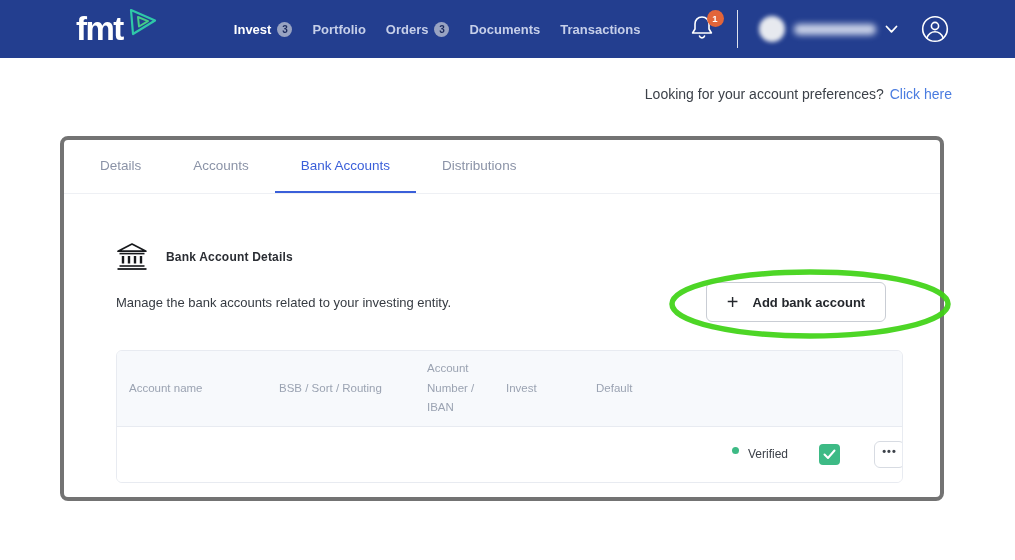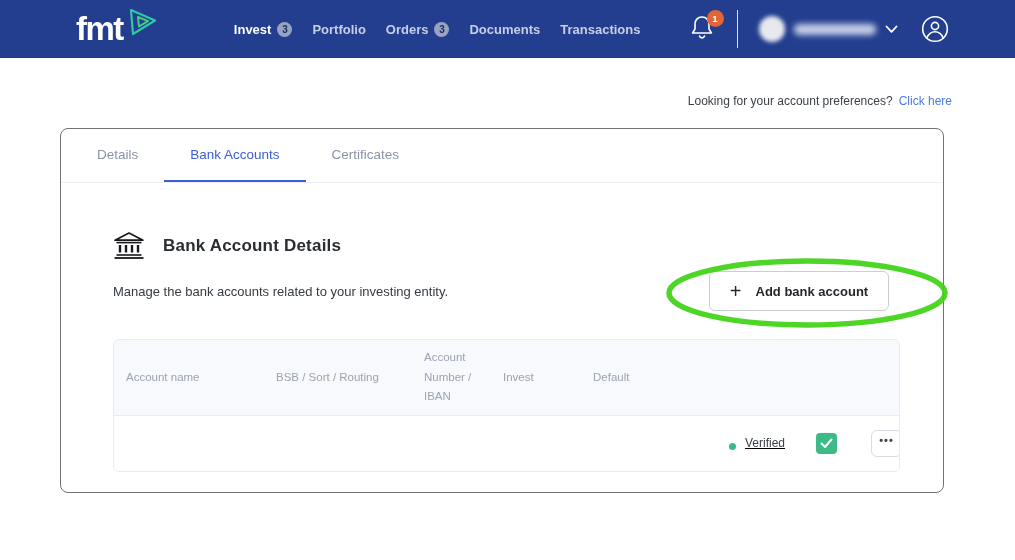--- a/index.html
+++ b/index.html
@@ -26,33 +26,33 @@
     font-weight:bold; display:flex; align-items:center; justify-content:center; }
   .nav-divider { width:1.5px; height:38px; background:rgba(255,255,255,0.85); margin:0 6px; }
   .user-chip { display:flex; align-items:center; gap:9px; cursor:pointer; }
   .avatar-blur { width:26px; height:26px; border-radius:50%; background:#f2f3f5;
     filter:blur(2px); opacity:.95; }
   .name-blur { width:82px; height:11px; border-radius:5px; background:#c9d1e8;
     filter:blur(3px); }
   .account-btn { cursor:pointer; margin-left:8px; display:flex; }
 
   
-  .pref-line { position:absolute; top:94px; right:63px; font-size:12px; color:#3c4149; }
+  .pref-line { position:absolute; top:86px; right:63px; font-size:14px; color:#3c4149; }
   .pref-link { color:#4a7ce0; cursor:pointer; margin-left:6px; text-decoration:none; }
 
   
-  .card { position:absolute; left:60px; top:128px; width:884px; height:365px;
-    background:#fff; border:1px solid #737373; border-radius:8px; }
+  .card { position:absolute; left:60px; top:136px; width:884px; height:365px;
+    background:#fff; border:4px solid #737373; border-radius:8px; }
   .tabs { display:flex; height:54px; border-bottom:1px solid #eef0f4; padding-left:10px; }
   .tab { padding:0 26px; line-height:52px; font-size:13.5px; color:#8b93a7; cursor:pointer;
     border-bottom:2px solid transparent; white-space:nowrap; }
   .tab.active { color:var(--accent-blue,#3A5FD9); border-bottom-color:var(--accent-blue,#3A5FD9); }
 
   .section-head { position:absolute; left:52px; top:103px; display:flex; align-items:center; gap:18px; }
-  .section-title { font-size:17px; font-weight:bold; color:#2a2d33; letter-spacing:.2px; }
+  .section-title { font-size:12px; font-weight:bold; color:#2a2d33; letter-spacing:.2px; }
   .section-desc { position:absolute; left:52px; top:155px; font-size:13px; color:#363b42; }
 
   .add-btn { position:absolute; right:54px; top:142px; width:180px; height:40px;
     background:#fff; border:1px solid #c9cdd4; border-radius:6px; display:flex;
     align-items:center; justify-content:center; gap:14px; cursor:pointer;
     font-size:13px; font-weight:bold; color:#24272c; }
   .plus-glyph { font-size:20px; font-weight:normal; color:#24272c; line-height:1; }
 
   .ellipse-overlay { position:absolute; left:600px; top:124px; width:292px; height:80px;
     pointer-events:none; }
@@ -60,21 +60,21 @@
   
   .table { position:absolute; left:52px; top:210px; width:787px;
     border:1px solid #e8ebf1; border-radius:6px; overflow:hidden; }
   .t-head { display:grid; grid-template-columns:150px 148px 79px 90px 136px 87px 55px 42px;
     background:#f7f9fc; border-bottom:1px solid #e8ebf1; min-height:52px; align-items:center; }
   .t-head > div { padding:8px 6px 8px 12px; font-size:11.5px; color:#9ba3b2; line-height:1.7; }
   .t-row { display:grid; grid-template-columns:150px 148px 79px 90px 136px 87px 55px 42px;
     background:#fff; height:55px; align-items:center; }
   .t-row > div { padding-left:12px; }
   .blur-val { height:10px; border-radius:5px; background:#a7acb5; filter:blur(3px); }
-  .status-cell { display:flex; align-items:flex-end; gap:9px;text-decoration:underline; }
+  .status-cell { display:flex; align-items:flex-start; gap:9px; }
   .status-dot { width:7px; height:7px; border-radius:50%; background:var(--verified-green,#3DBA85); }
   .status-text { font-size:12px; color:#3c4149; }
   .checkbox { width:21px; height:21px; border-radius:4px; background:var(--verified-green,#3DBA85);
     display:flex; align-items:center; justify-content:center; cursor:pointer; }
   .more-btn { width:31px; height:27px; background:#fff; border:1px solid #d7dbe2;
     border-radius:6px; display:flex; align-items:center; justify-content:center;
     cursor:pointer; font-size:11px; letter-spacing:1px; color:#3c4149; font-weight:bold;
     padding-bottom:6px; }
 </style>
 </head>
@@ -138,22 +138,23 @@
 </div>
 
 <div class="pref-line">
   <span>Looking for your account preferences?</span><a class="pref-link">Click here</a>
 </div>
 
 <div class="card">
 
   <div class="tabs">
     <div class="tab">Details</div>
+    <div class="tab">Accounts</div>
     <div class="tab active">Bank Accounts</div>
-    <div class="tab">Certificates</div>
+    <div class="tab">Distributions</div>
   </div>
 
   <div class="section-head">
     <svg width="32" height="27" viewBox="0 0 32 27" fill="none">
       <path d="M16 1 L30 8.2 H2 Z" stroke="#17191c" stroke-width="1.7" stroke-linejoin="round"></path>
       <line x1="3.5" y1="10.6" x2="28.5" y2="10.6" stroke="#17191c" stroke-width="1.6"></line>
       <line x1="7" y1="13" x2="7" y2="20.5" stroke="#17191c" stroke-width="2.4"></line>
       <line x1="13" y1="13" x2="13" y2="20.5" stroke="#17191c" stroke-width="2.4"></line>
       <line x1="19" y1="13" x2="19" y2="20.5" stroke="#17191c" stroke-width="2.4"></line>
       <line x1="25" y1="13" x2="25" y2="20.5" stroke="#17191c" stroke-width="2.4"></line>

